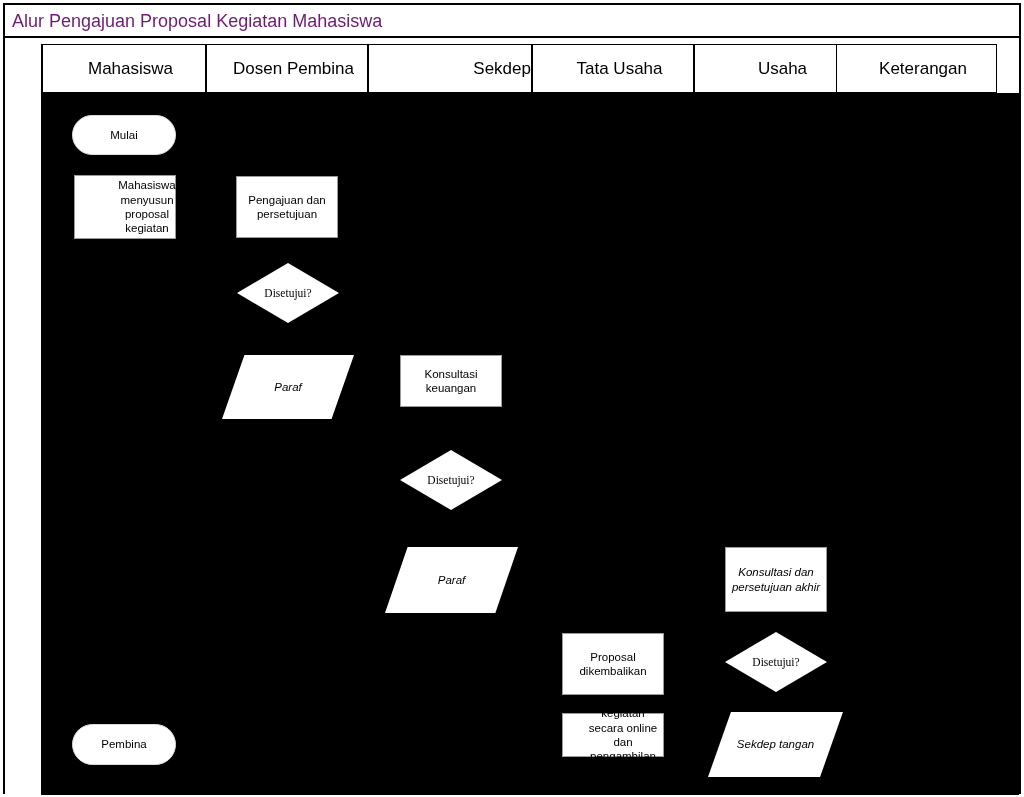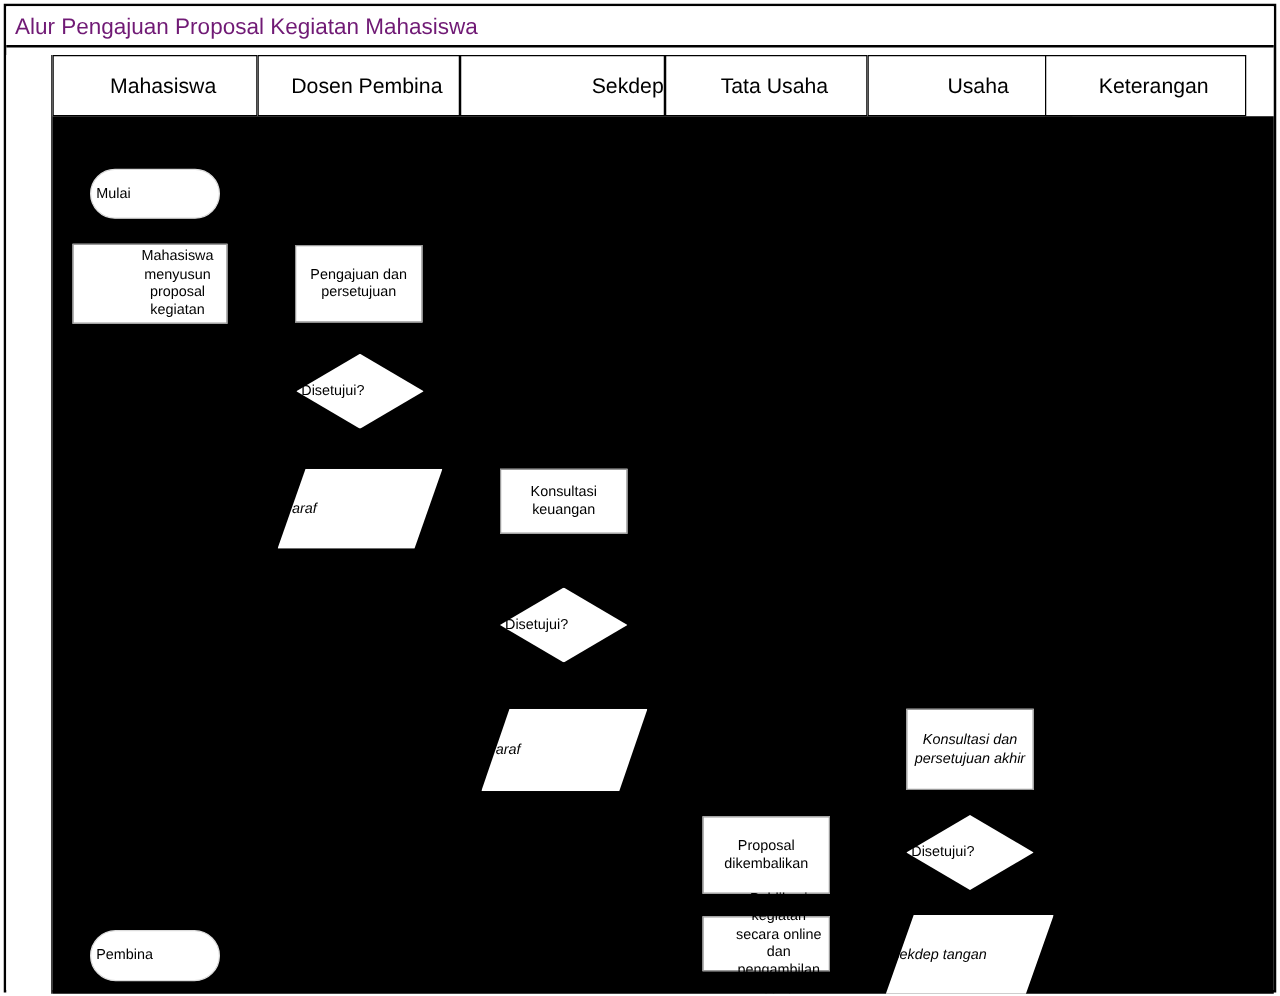--- a/index.html
+++ b/index.html
@@ -78,25 +78,25 @@
     overflow: hidden;
   }
 
   
   .node {
     position: absolute;
     background: #ffffff;
     color: #000000;
     display: flex;
     align-items: center;
+    justify-content: center;
     text-align: center;
     font-size: 11.5px;
     line-height: 1.25;
     border: 1px solid #7a7a7a;
-    margin-top: 20px;
   }
   .node .lbl { display: block; padding: 0 4px; }
 
   .shape-terminator {
     border-radius: 999px;
     border: 1px solid #dcdcdc;
   }
   .shape-process { border: 1px solid #9a9a9a; }
 
   .shape-decision {
@@ -105,20 +105,21 @@
   }
   .shape-decision .dia {
     position: absolute;
     left: 0; top: 0; right: 0; bottom: 0;
     background: #ffffff;
     clip-path: polygon(50% 0%, 100% 50%, 50% 100%, 0% 50%);
   }
   .shape-decision .lbl {
     position: relative;
     z-index: 2;
+    font-family: Liberation Serif, serif;
   }
 
   .shape-io {
     background: transparent;
     border: none;
   }
   .shape-io .para {
     position: absolute;
     left: 0; top: 0; right: 0; bottom: 0;
     background: #ffffff;
@@ -162,21 +163,21 @@
       <div class="lane-header" style="left: 814px; width: 161px; margin-left: 22px;">
         <span>Keterangan</span>
       </div>
     </div>
 
   <div class="flow-canvas">
     <div id="nodes-layer">
         <div class="node shape-terminator" style="left: 30px; top: 22px; width: 104px; height: 40px;">
           <span class="lbl">Mulai</span>
         </div>
-        <div class="node shape-process" style="left: 16px; top: 82px; width: 124px; height: 64px; padding-left: 44px;">
+        <div class="node shape-process" style="left: 32px; top: 82px; width: 102px; height: 64px; padding-left: 44px;">
           <span class="lbl">Mahasiswa menyusun proposal kegiatan</span>
         </div>
         <div class="node shape-process" style="left: 194px; top: 83px; width: 102px; height: 62px;">
           <span class="lbl">Pengajuan dan persetujuan</span>
         </div>
         <div class="node shape-decision" style="left: 195px; top: 170px; width: 102px; height: 60px;">
           <div class="dia"></div>
           <span class="lbl">Disetujui?</span>
         </div>
         <div class="node shape-io" style="left: 180px; top: 262px; width: 132px; height: 64px;">

